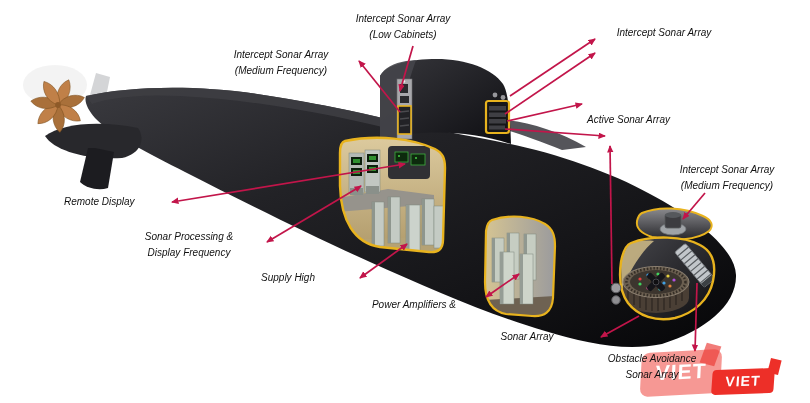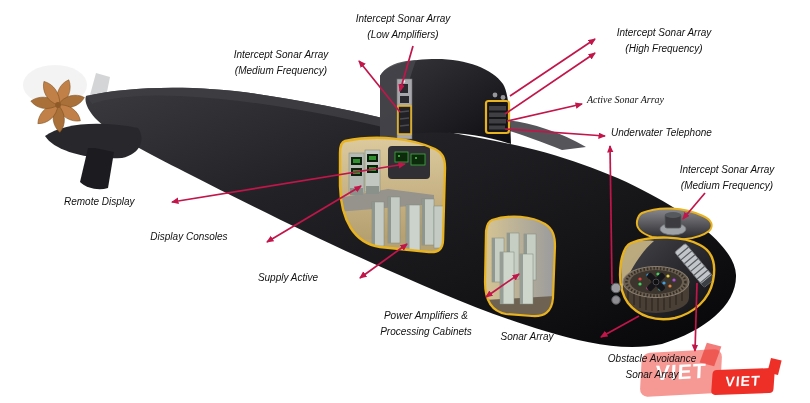--- a/index.html
+++ b/index.html
@@ -6,27 +6,27 @@
   #screen{position:relative;width:810px;height:403px;background:#fff;overflow:hidden;
           font-family:"Liberation Sans",sans-serif;}
   #art{position:absolute;left:0;top:0;z-index:1;}
   .lbl{position:absolute;z-index:10;font-style:italic;font-size:10px;line-height:15.5px;
        color:#111;text-align:center;white-space:nowrap;}
   .lbl.left{text-align:left;}
   .cx{transform:translateX(-50%);}
   #lbl-low{left:403px;top:11px;}
   #lbl-med-left{left:281px;top:47px;}
   #lbl-high{left:664px;top:25px;}
-  #lbl-active{left:587px;top:92px;font-family:Liberation Serif, serif;}
+  #lbl-active{left:587px;top:112px;}
   #lbl-uwtel{left:611px;top:125px;}
   #lbl-med-right{left:727px;top:162px;}
   #lbl-remote{left:64px;top:194px;}
   #lbl-sonarproc{left:189px;top:229px;}
   #lbl-generators{left:288px;top:270px;}
-  #lbl-pwramp{left:414px;top:308px;margin-left:12px;}
+  #lbl-pwramp{left:414px;top:297px;}
   #lbl-passive{left:527px;top:329px;}
   #lbl-obstacle{left:652px;top:351px;z-index:12;}
   
   .wm{position:absolute;z-index:5;}
   #wm-big{left:641px;top:351px;width:80px;height:44px;background:#ef3b33;opacity:.52;
           border-radius:8px;transform:skewX(-6deg) rotate(-3deg);}
   #wm-big .wm-txt{position:absolute;left:0;top:9px;width:100%;text-align:center;
           color:#fff;font-weight:bold;font-size:21px;letter-spacing:1px;}
   #wm-big-flag{left:703px;top:344px;width:15px;height:21px;background:#e8251f;opacity:.6;
           transform:rotate(14deg) skewX(-6deg);}
@@ -285,52 +285,48 @@
 <div class="wm" id="wm-big">
   <span class="wm-txt">VIET</span>
 </div>
 <div class="wm" id="wm-small-flag"></div>
 <div class="wm" id="wm-small">
   <span class="wm-txt">VIET</span>
 </div>
 
 <div class="lbl cx" id="lbl-low">
   <div>Intercept Sonar Array</div>
-  <div>(Low Amplifiers)</div>
+  <div>(Low Cabinets)</div>
 </div>
 <div class="lbl cx" id="lbl-med-left">
   <div>Intercept Sonar Array</div>
   <div>(Medium Frequency)</div>
 </div>
 <div class="lbl cx" id="lbl-high">
   <div>Intercept Sonar Array</div>
-  <div>(High Frequency)</div>
 </div>
 <div class="lbl left" id="lbl-active">
   <div>Active Sonar Array</div>
-</div>
-<div class="lbl left" id="lbl-uwtel">
-  <div>Underwater Telephone</div>
 </div>
 <div class="lbl cx" id="lbl-med-right">
   <div>Intercept Sonar Array</div>
   <div>(Medium Frequency)</div>
 </div>
 <div class="lbl left" id="lbl-remote">
   <div>Remote Display</div>
 </div>
 <div class="lbl cx" id="lbl-sonarproc">
-  <div>Display Consoles</div>
+  <div>Sonar Processing &amp;</div>
+  <div>Display Frequency</div>
 </div>
 <div class="lbl cx" id="lbl-generators">
-  <div>Supply Active</div>
+  <div>Supply High</div>
 </div>
 <div class="lbl cx" id="lbl-pwramp">
   <div>Power Amplifiers &amp;</div>
-  <div>Processing Cabinets</div>
 </div>
 <div class="lbl cx" id="lbl-passive">
   <div>Sonar Array</div>
 </div>
 <div class="lbl cx" id="lbl-obstacle">
   <div>Obstacle Avoidance</div>
   <div>Sonar Array</div>
 </div>
 
 </div>

